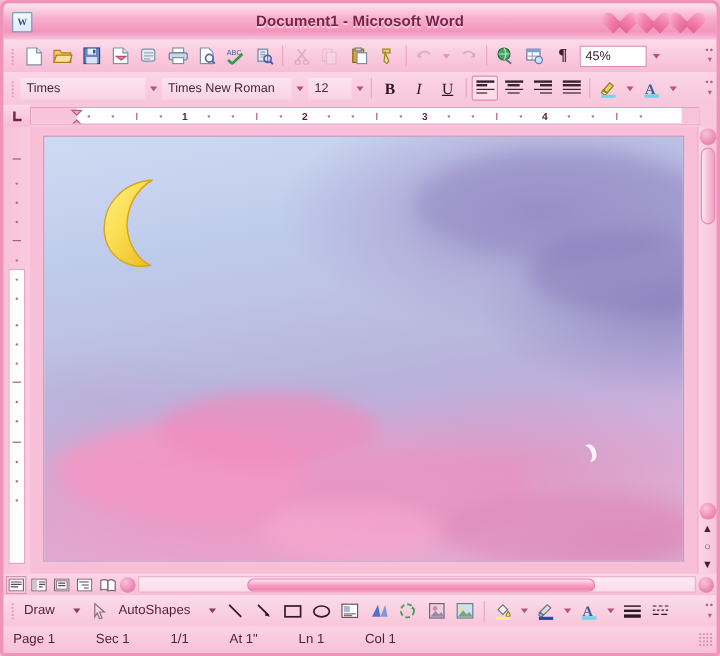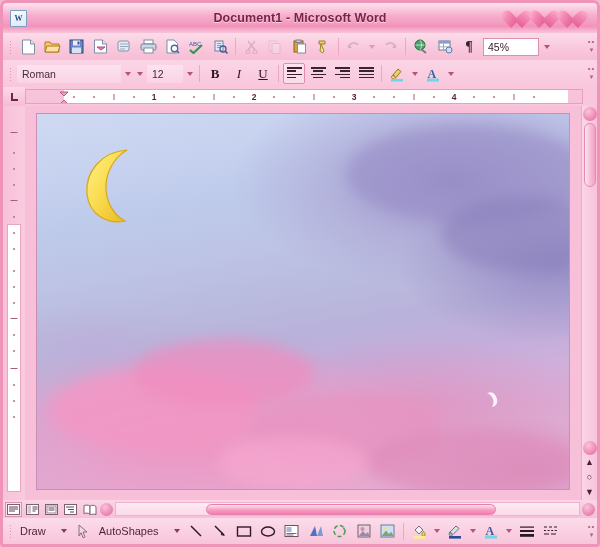--- a/index.html
+++ b/index.html
@@ -431,25 +431,28 @@
       </div>
     <div class="tb-end">
       <span class="dots">••</span>
         <span>▾</span>
     </div>
   </div>
 
   <div class="toolbar formatting">
     <div class="grip"></div>
     <div class="combo-plain style-combo">
-      <span>Roman</span>
+      <span>Times</span>
     </div>
     <div class="dd-arrow">
         <i></i>
       </div>
+    <div class="combo-plain font-combo">
+      <span>Times New Roman</span>
+    </div>
     <div class="dd-arrow">
         <i></i>
       </div>
     <div class="combo-plain size-combo">
       <span>12</span>
     </div>
     <div class="dd-arrow">
         <i></i>
       </div>
     <div class="tb-sep"></div>
@@ -779,14 +782,23 @@
           <path d="M1 6.5h14" stroke="#2a1a26" stroke-dasharray="2 1.6"></path>
           <path d="M1 10h14" stroke="#2a1a26" stroke-dasharray="5 2"></path>
         </svg>
     </div>
     <div class="tb-end">
       <span class="dots">••</span>
         <span>▾</span>
     </div>
   </div>
 
+  <div class="statusbar">
+    <span class="st">Page 1</span>
+    <span class="st">Sec 1</span>
+    <span class="st">1/1</span>
+    <span class="st">At 1"</span>
+    <span class="st">Ln 1</span>
+    <span class="st">Col 1</span>
+    <div class="grip-corner"></div>
+  </div>
 
 </div>
 
 </body></html>

